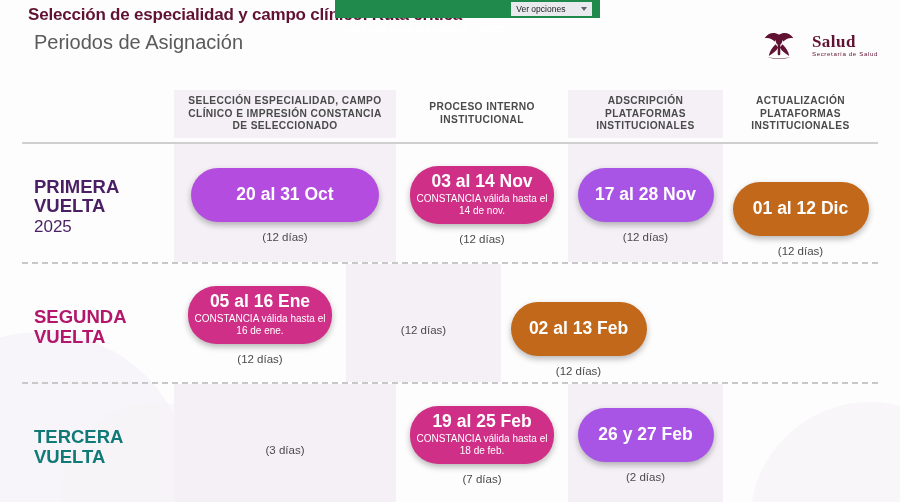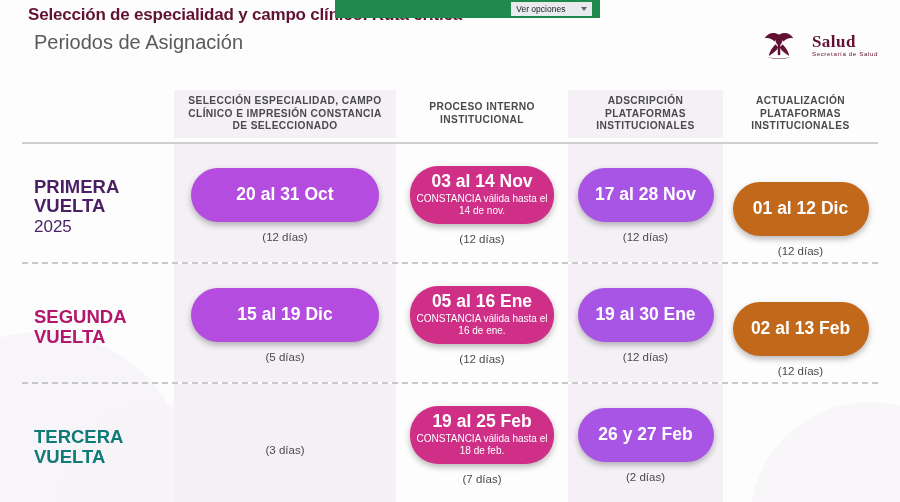--- a/index.html
+++ b/index.html
@@ -310,37 +310,28 @@
         </div>
         <div class="days">(12 días)</div>
       </div>
     </div>
     <div class="dashline"></div>
 
     <div class="row brow">
       <div class="col-label vuelta">
         <div class="vuelta-name v-magenta">SEGUNDA VUELTA</div>
       </div>
-      <div class="bcell col-1 shade">
-        <div class="pill p-w1" style="background:#b44ce0">
-          <span class="pill-date">15 al 19 Dic</span>
-        </div>
-        <div class="days">(5 días)</div>
-      </div>
       <div class="bcell col-2">
         <div class="pill p-w2" style="background:#cf2f86">
           <span class="pill-date">05 al 16 Ene</span>
           <span class="pill-note">CONSTANCIA válida hasta el 16 de ene.</span>
         </div>
         <div class="days">(12 días)</div>
       </div>
       <div class="bcell col-3 shade">
-        <div class="pill p-w3" style="background:#a855e6">
-          <span class="pill-date">19 al 30 Ene</span>
-        </div>
         <div class="days">(12 días)</div>
       </div>
       <div class="bcell col-4">
         <div class="pill p-w4" style="background:#c2681a">
           <span class="pill-date">02 al 13 Feb</span>
         </div>
         <div class="days">(12 días)</div>
       </div>
     </div>
     <div class="dashline"></div>

